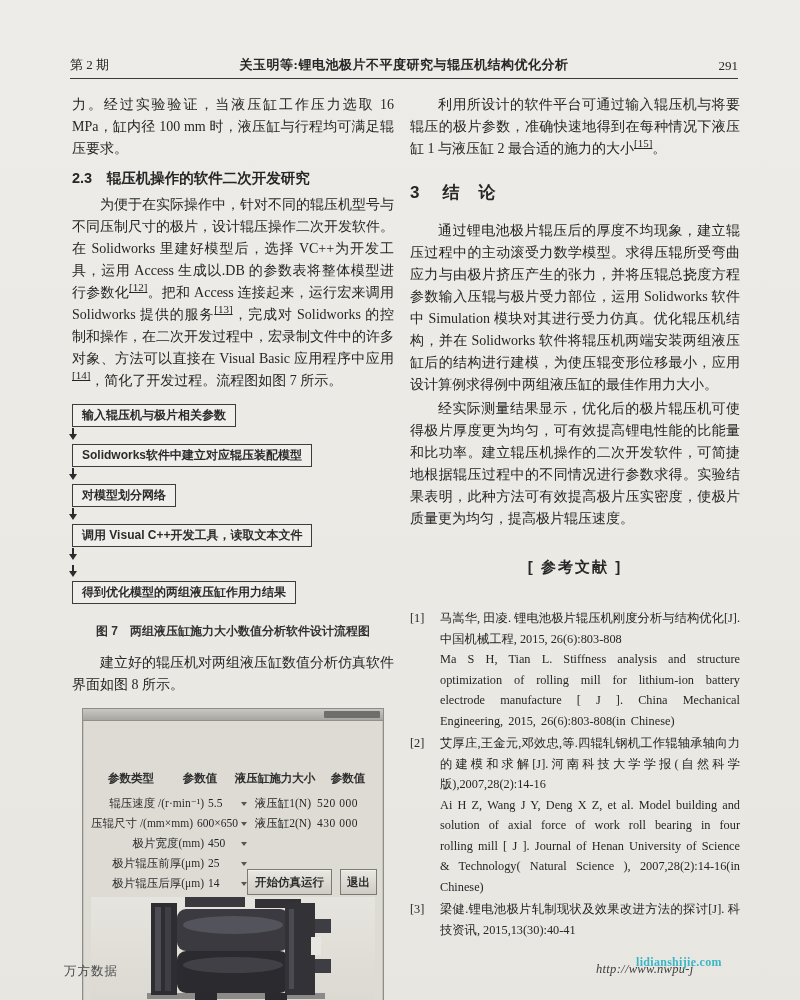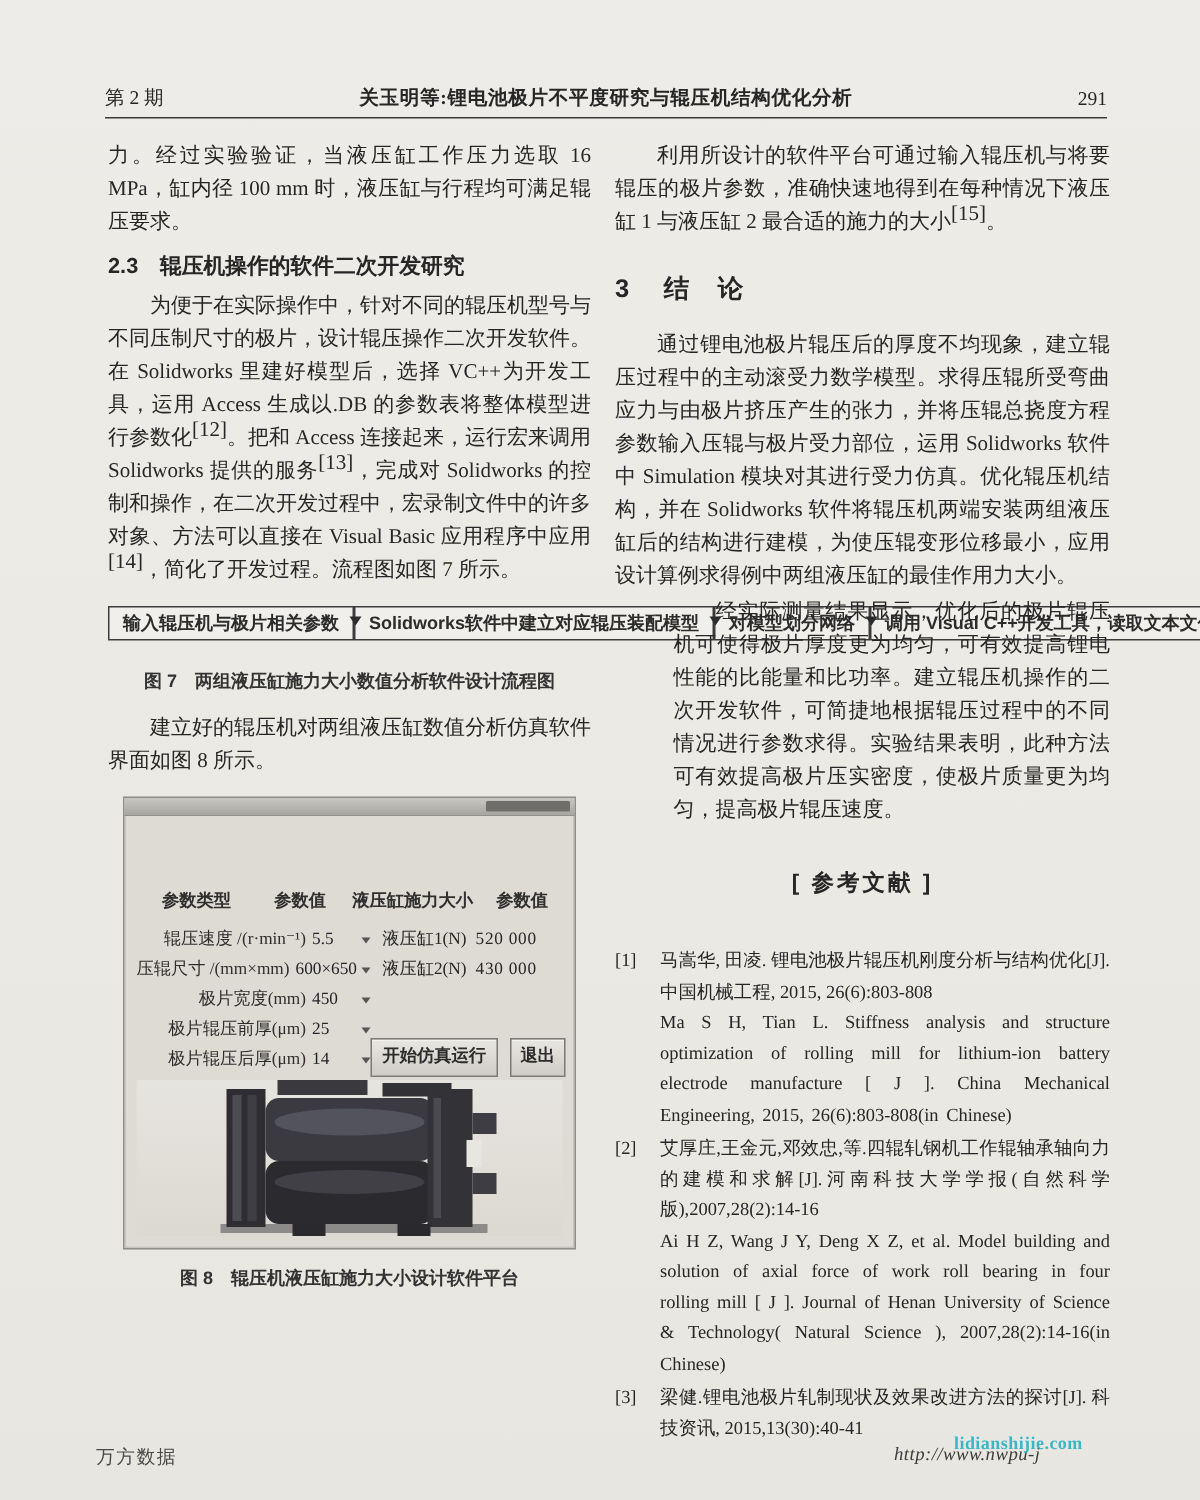--- a/index.html
+++ b/index.html
@@ -22,32 +22,32 @@
   }
   .hdr .issue{width:90px;text-align:left;}
   .hdr .title{flex:1;text-align:center;font-weight:600;letter-spacing:.5px;}
   .hdr .pageno{width:90px;text-align:right;}
   
   .col{position:absolute;top:94px;font-size:14px;line-height:22px;}
   .col-left{left:72px;width:322px;}
   .col-right{left:410px;width:330px;}
   p.body{margin:0;text-align:justify;}
   p.indent{text-indent:2em;}
-  sup{font-size:14px;line-height:0;}
+  sup{font-size:11px;line-height:0;text-decoration:underline;}
   .sec-h{
     font-family:"Liberation Sans","DejaVu Sans",sans-serif;
     font-weight:bold;font-size:14.5px;margin:7px 0 5px 0;
   }
   .sec-h3{
     font-family:"Liberation Sans","DejaVu Sans",sans-serif;
     font-weight:bold;font-size:17px;margin:22px 0 16px 0;letter-spacing:1px;
   }
   .sec-h3 .num{margin-right:22px;}
   
-  .flowchart{margin:12px auto 16px auto;display:flex;flex-direction:row;align-items:flex-start;}
+  .flowchart{margin:12px auto 16px auto;display:flex;flex-direction:column;align-items:flex-start;}
   .fc-box{
     border:1.3px solid #3c3c3c;background:rgba(255,255,255,.25);
     font-family:"Liberation Sans","DejaVu Sans",sans-serif;
     font-weight:600;font-size:12px;line-height:15px;
     padding:3px 9px;white-space:nowrap;color:#2c2c2c;
   }
   .fc-arrow{position:relative;width:2px;height:10px;background:#2c2c2c;margin:1px 0 6px 0;}
   .fc-arrow::after{
     content:"";position:absolute;left:-3.5px;bottom:-6px;
     border:4.5px solid transparent;border-top:6px solid #2c2c2c;
@@ -85,21 +85,21 @@
   .p-val{color:#24242c;min-width:30px;}
   .caret{
     display:inline-block;width:0;height:0;margin-left:3px;
     border:3.5px solid transparent;border-top:4.5px solid #555;position:relative;top:2px;
   }
   .o-row{display:flex;align-items:center;height:20px;font-size:11.5px;white-space:nowrap;}
   .o-label{width:64px;text-align:right;padding-right:6px;}
   .o-val{letter-spacing:.5px;}
   .btn-row{margin-top:auto;display:flex;align-items:center;height:22px;}
   .sim-btn,.exit-btn{
-    font-family:Liberation Mono, monospace;
+    font-family:Liberation Sans, sans-serif;
     font-weight:bold;font-size:11.5px;color:#2c2c2c;
     border:1px solid #7b7974;background:linear-gradient(180deg,#e9e7e1,#cfccc6);
     padding:1px 7px;white-space:nowrap;box-shadow:0 1px 0 #f4f2ec inset;
   }
   .exit-btn{margin-left:8px;padding:1px 6px;}
   .machine-wrap{margin-top:4px;display:flex;justify-content:center;background:linear-gradient(180deg,#e6e4de,#dcd9d2);}
   
   .refs-h{
     font-family:"Liberation Sans","DejaVu Sans",sans-serif;
     font-weight:bold;font-size:15px;text-align:center;margin:26px 0 30px 0;letter-spacing:2px;
@@ -233,21 +233,21 @@
   </div>
 
   <div class="col col-right">
     <p class="body indent"><span>利用所设计的软件平台可通过输入辊压机与将要辊压的极片参数，准确快速地得到在每种情况下液压缸 1 与液压缸 2 最合适的施力的大小</span><sup>[15]</sup><span>。</span></p>
 
     <div class="sec-h3">
       <span class="num">3</span><span>结　论</span>
     </div>
 
     <p class="body indent">通过锂电池极片辊压后的厚度不均现象，建立辊压过程中的主动滚受力数学模型。求得压辊所受弯曲应力与由极片挤压产生的张力，并将压辊总挠度方程参数输入压辊与极片受力部位，运用 Solidworks 软件中 Simulation 模块对其进行受力仿真。优化辊压机结构，并在 Solidworks 软件将辊压机两端安装两组液压缸后的结构进行建模，为使压辊变形位移最小，应用设计算例求得例中两组液压缸的最佳作用力大小。</p>
-    <p class="body indent" style="margin-top:2px;margin-left:39px;">经实际测量结果显示，优化后的极片辊压机可使得极片厚度更为均匀，可有效提高锂电性能的比能量和比功率。建立辊压机操作的二次开发软件，可简捷地根据辊压过程中的不同情况进行参数求得。实验结果表明，此种方法可有效提高极片压实密度，使极片质量更为均匀，提高极片辊压速度。</p>
+    <p class="body indent" style="margin-top:2px;">经实际测量结果显示，优化后的极片辊压机可使得极片厚度更为均匀，可有效提高锂电性能的比能量和比功率。建立辊压机操作的二次开发软件，可简捷地根据辊压过程中的不同情况进行参数求得。实验结果表明，此种方法可有效提高极片压实密度，使极片质量更为均匀，提高极片辊压速度。</p>
 
     <div class="refs-h">[ 参考文献 ]</div>
 
     <div class="ref">
       <span class="ref-num">[1]</span>
       <span class="ref-texts">
         <span class="ref-cn" style="display:block;">马嵩华, 田凌. 锂电池极片辊压机刚度分析与结构优化[J]. 中国机械工程, 2015, 26(6):803-808</span>
         <span class="ref-en" style="display:block;">Ma S H, Tian L. Stiffness analysis and structure optimization of rolling mill for lithium-ion battery electrode manufacture [ J ]. China Mechanical Engineering, 2015, 26(6):803-808(in Chinese)</span>
       </span>
     </div>

